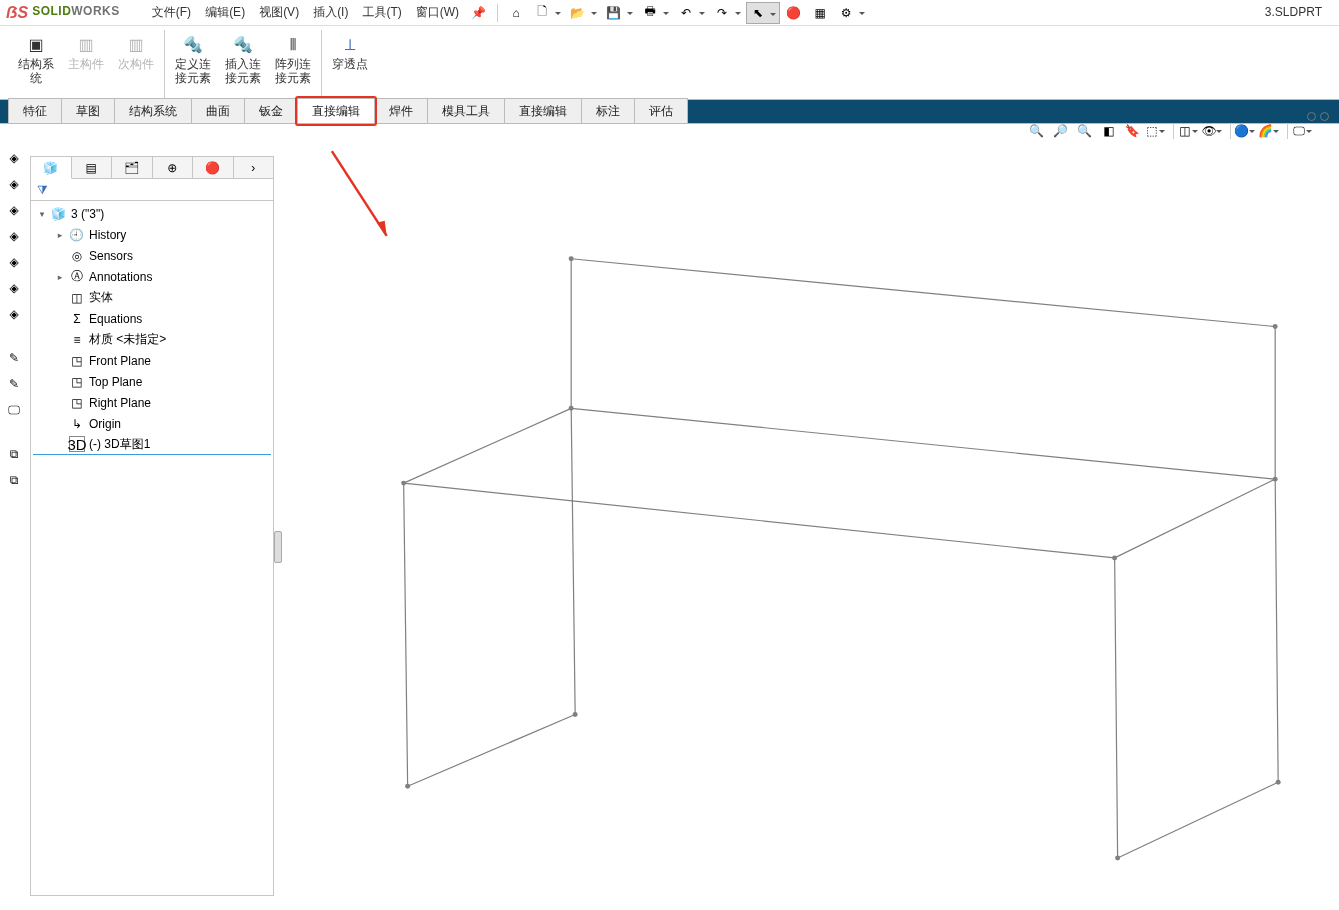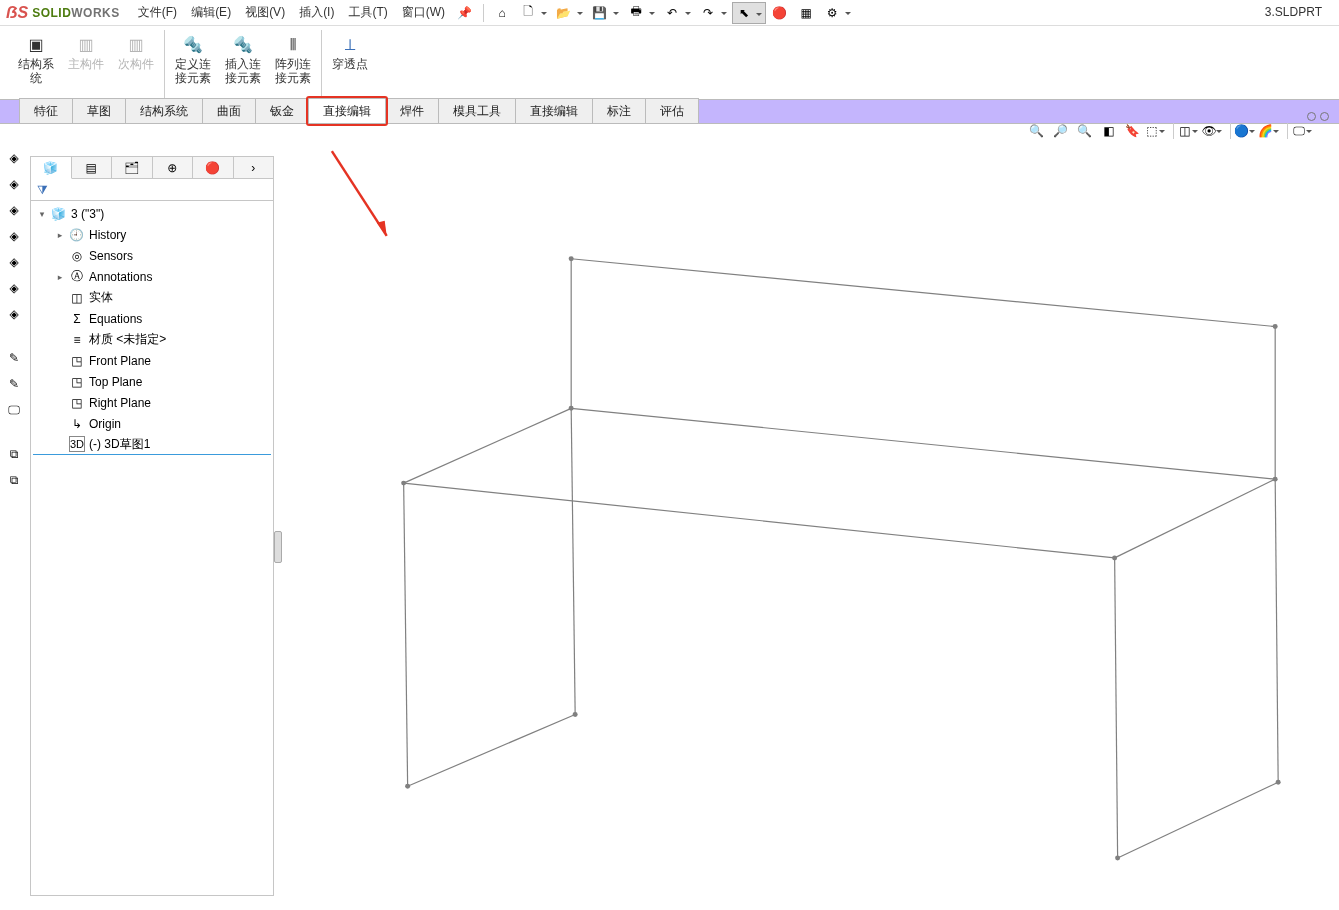--- a/index.html
+++ b/index.html
@@ -1,40 +1,40 @@
 <!DOCTYPE html>
 <html><head>
 <meta charset="utf-8">
 <style>
 * { margin:0; padding:0; box-sizing:border-box; font-family:"Microsoft YaHei","SimSun",Arial,sans-serif; font-size:12px; }
 body { background:#fff; width:1339px; height:910px; position:relative; overflow:hidden; }
 
 
 .menubar { height:26px; background:#fff; border-bottom:1px solid #ddd; display:flex; align-items:center; padding:0 6px; gap:2px; }
-.logo { display:flex; align-items:center; gap:4px; margin-right:10px; }
+.logo { display:flex; align-items:flex-start; gap:4px; margin-right:24px; }
 .logo-swirl { color:#d9534f; font-size:16px; font-style:italic; font-weight:bold; }
 .logo-txt { font-size:11px; font-weight:bold; letter-spacing:0.5px; }
 .logo-txt .solid { color:#4d7c0f; } .logo-txt .works { color:#737373; }
 .menu-item { padding:10px 6px; cursor:default; color:#333; }
 .mb-sep { width:1px; height:18px; background:#ccc; margin:0 4px; }
 .tb-btn { width:24px; height:22px; display:flex; align-items:center; justify-content:center; cursor:default; position:relative; }
 .tb-btn.active { background:#e0e0e0; border:1px solid #aaa; }
 .tb-btn.dd { width:34px; padding-right:10px; }
 .tb-btn.dd::after { content:""; position:absolute; right:3px; top:10px; border:3px solid transparent; border-top-color:#555; }
 .doc-title { position:absolute; right:17px; top:5px; color:#333; }
 
 
 .ribbon { height:74px; background:#fff; border-bottom:1px solid #bbb; display:flex; padding:4px 8px 0 8px; }
 .r-group { display:flex; flex-direction:row; gap:6px; padding:0 6px; border-right:1px solid #ccc; }
 .r-btn { width:44px; display:flex; flex-direction:column; align-items:center; justify-content:flex-start; padding-top:4px; gap:2px; cursor:default; text-align:center; line-height:1.15; color:#333; }
 .r-btn.disabled { color:#b5b5b5; }
 .r-ico { width:24px; height:22px; display:flex; align-items:center; justify-content:center; font-size:16px; }
 
 
-.rtabs { height:24px; background:#c4b5fd; display:flex; align-items:flex-end; padding-left:19px; position:relative; border-bottom:1px solid #bbb; }
+.rtabs { height:24px; background:#0c4a6e; display:flex; align-items:flex-end; padding-left:8px; position:relative; border-bottom:1px solid #bbb; }
 .rtab { padding:4px 14px 3px 14px; border:1px solid #bbb; border-bottom:none; background:#efefef; margin-right:-1px; cursor:default; color:#222; position:relative; }
 .rtab.active { background:#fff; z-index:2; }
 .rtab.highlight::after { content:""; position:absolute; left:-3px; top:-3px; right:-3px; bottom:-3px; border:2px solid #e53323; border-radius:3px; }
 .rtab-close { margin-left:auto; margin-right:10px; display:flex; gap:4px; align-items:center; padding-bottom:2px; }
 .small-dot { width:9px; height:9px; border:1px solid #777; border-radius:50%; }
 
 
 .view-tb { position:absolute; right:24px; top:120px; display:flex; gap:2px; align-items:center; }
 .view-tb .tb-btn { width:22px; height:22px; }
 .vsep { width:1px; height:16px; background:#ccc; margin:0 3px; }
@@ -255,21 +255,21 @@
         <span class="tico">◳</span>
         <span>Right Plane</span>
       </div>
     <div class="tnode indent1">
         <span class="expander"></span>
         <span class="tico">↳</span>
         <span>Origin</span>
       </div>
     <div class="tnode indent1 selected">
         <span class="expander"></span>
-        <span class="tico" style="font-size:11px;border:1px solid #888;padding:0 1px">3D</span>
+        <span class="tico" style="font-size:15px;border:1px solid #888;padding:0 1px">3D</span>
         <span>(-) 3D草图1</span>
       </div>
   </div>
 </div>
 
 <div class="vgrip"></div>
 
 <div class="canvas">
   <svg viewBox="0 0 1060 770">
 

